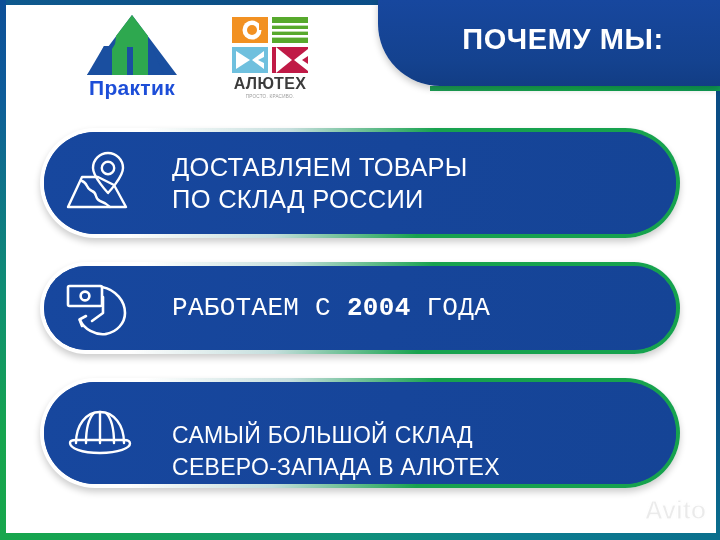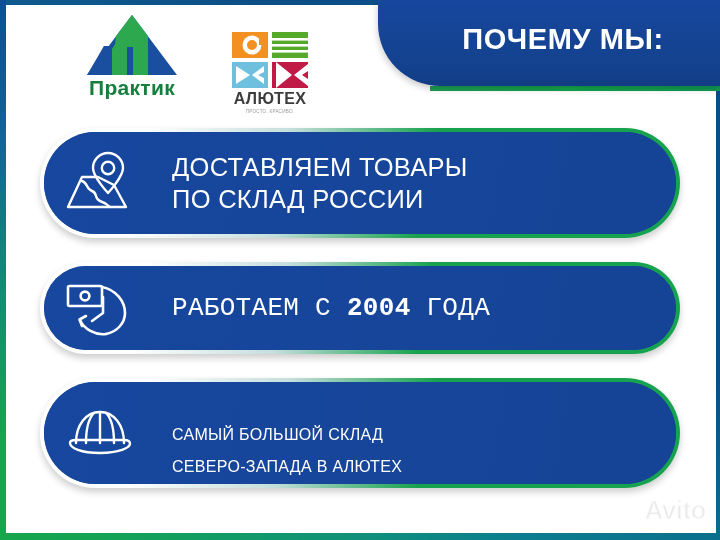--- a/index.html
+++ b/index.html
@@ -89,30 +89,30 @@
   .logo-practik-mark {
     position: absolute;
     left: 14px; top: 0;
     width: 92px; height: 62px;
   }
   .logo-practik-text {
     position: absolute;
     left: 0; top: 62px;
     width: 120px;
     text-align: center;
-    color: #15803d;
+    color: #1d4ed8;
     font-size: 21px;
     font-weight: bold;
     letter-spacing: 0.3px;
   }
 
   .logo-alutech {
     position: absolute;
     left: 224px;
-    top: 32px;
+    top: 17px;
     width: 92px;
     height: 92px;
   }
   .alutech-grid {
     position: absolute;
     left: 8px; top: 0;
     width: 76px; height: 56px;
   }
   .logo-alutech-text {
     position: absolute;
@@ -172,21 +172,21 @@
   .pill-text .accent {
     font-weight: bold;
   }
 
   #pill-1 { left: 40px; top: 128px;  width: 640px; height: 110px; }
   #pill-2 { left: 40px; top: 262px;  width: 640px; height:  92px; font-family: Liberation Mono, monospace; }
   #pill-3 { left: 40px; top: 378px;  width: 640px; height: 110px; }
 
   #pill-1 .pill-text { font-size: 25.5px; }
   #pill-2 .pill-text { font-size: 26px; }
-  #pill-3 .pill-text { font-size: 16px; margin-top: 36px; }
+  #pill-3 .pill-text { font-size: 23px; margin-top: 36px; }
 
   
   .avito-watermark {
     position: absolute;
     right: 14px;
     bottom: 14px;
     display: flex;
     align-items: center;
     gap: 3px;
     opacity: 0.55;

